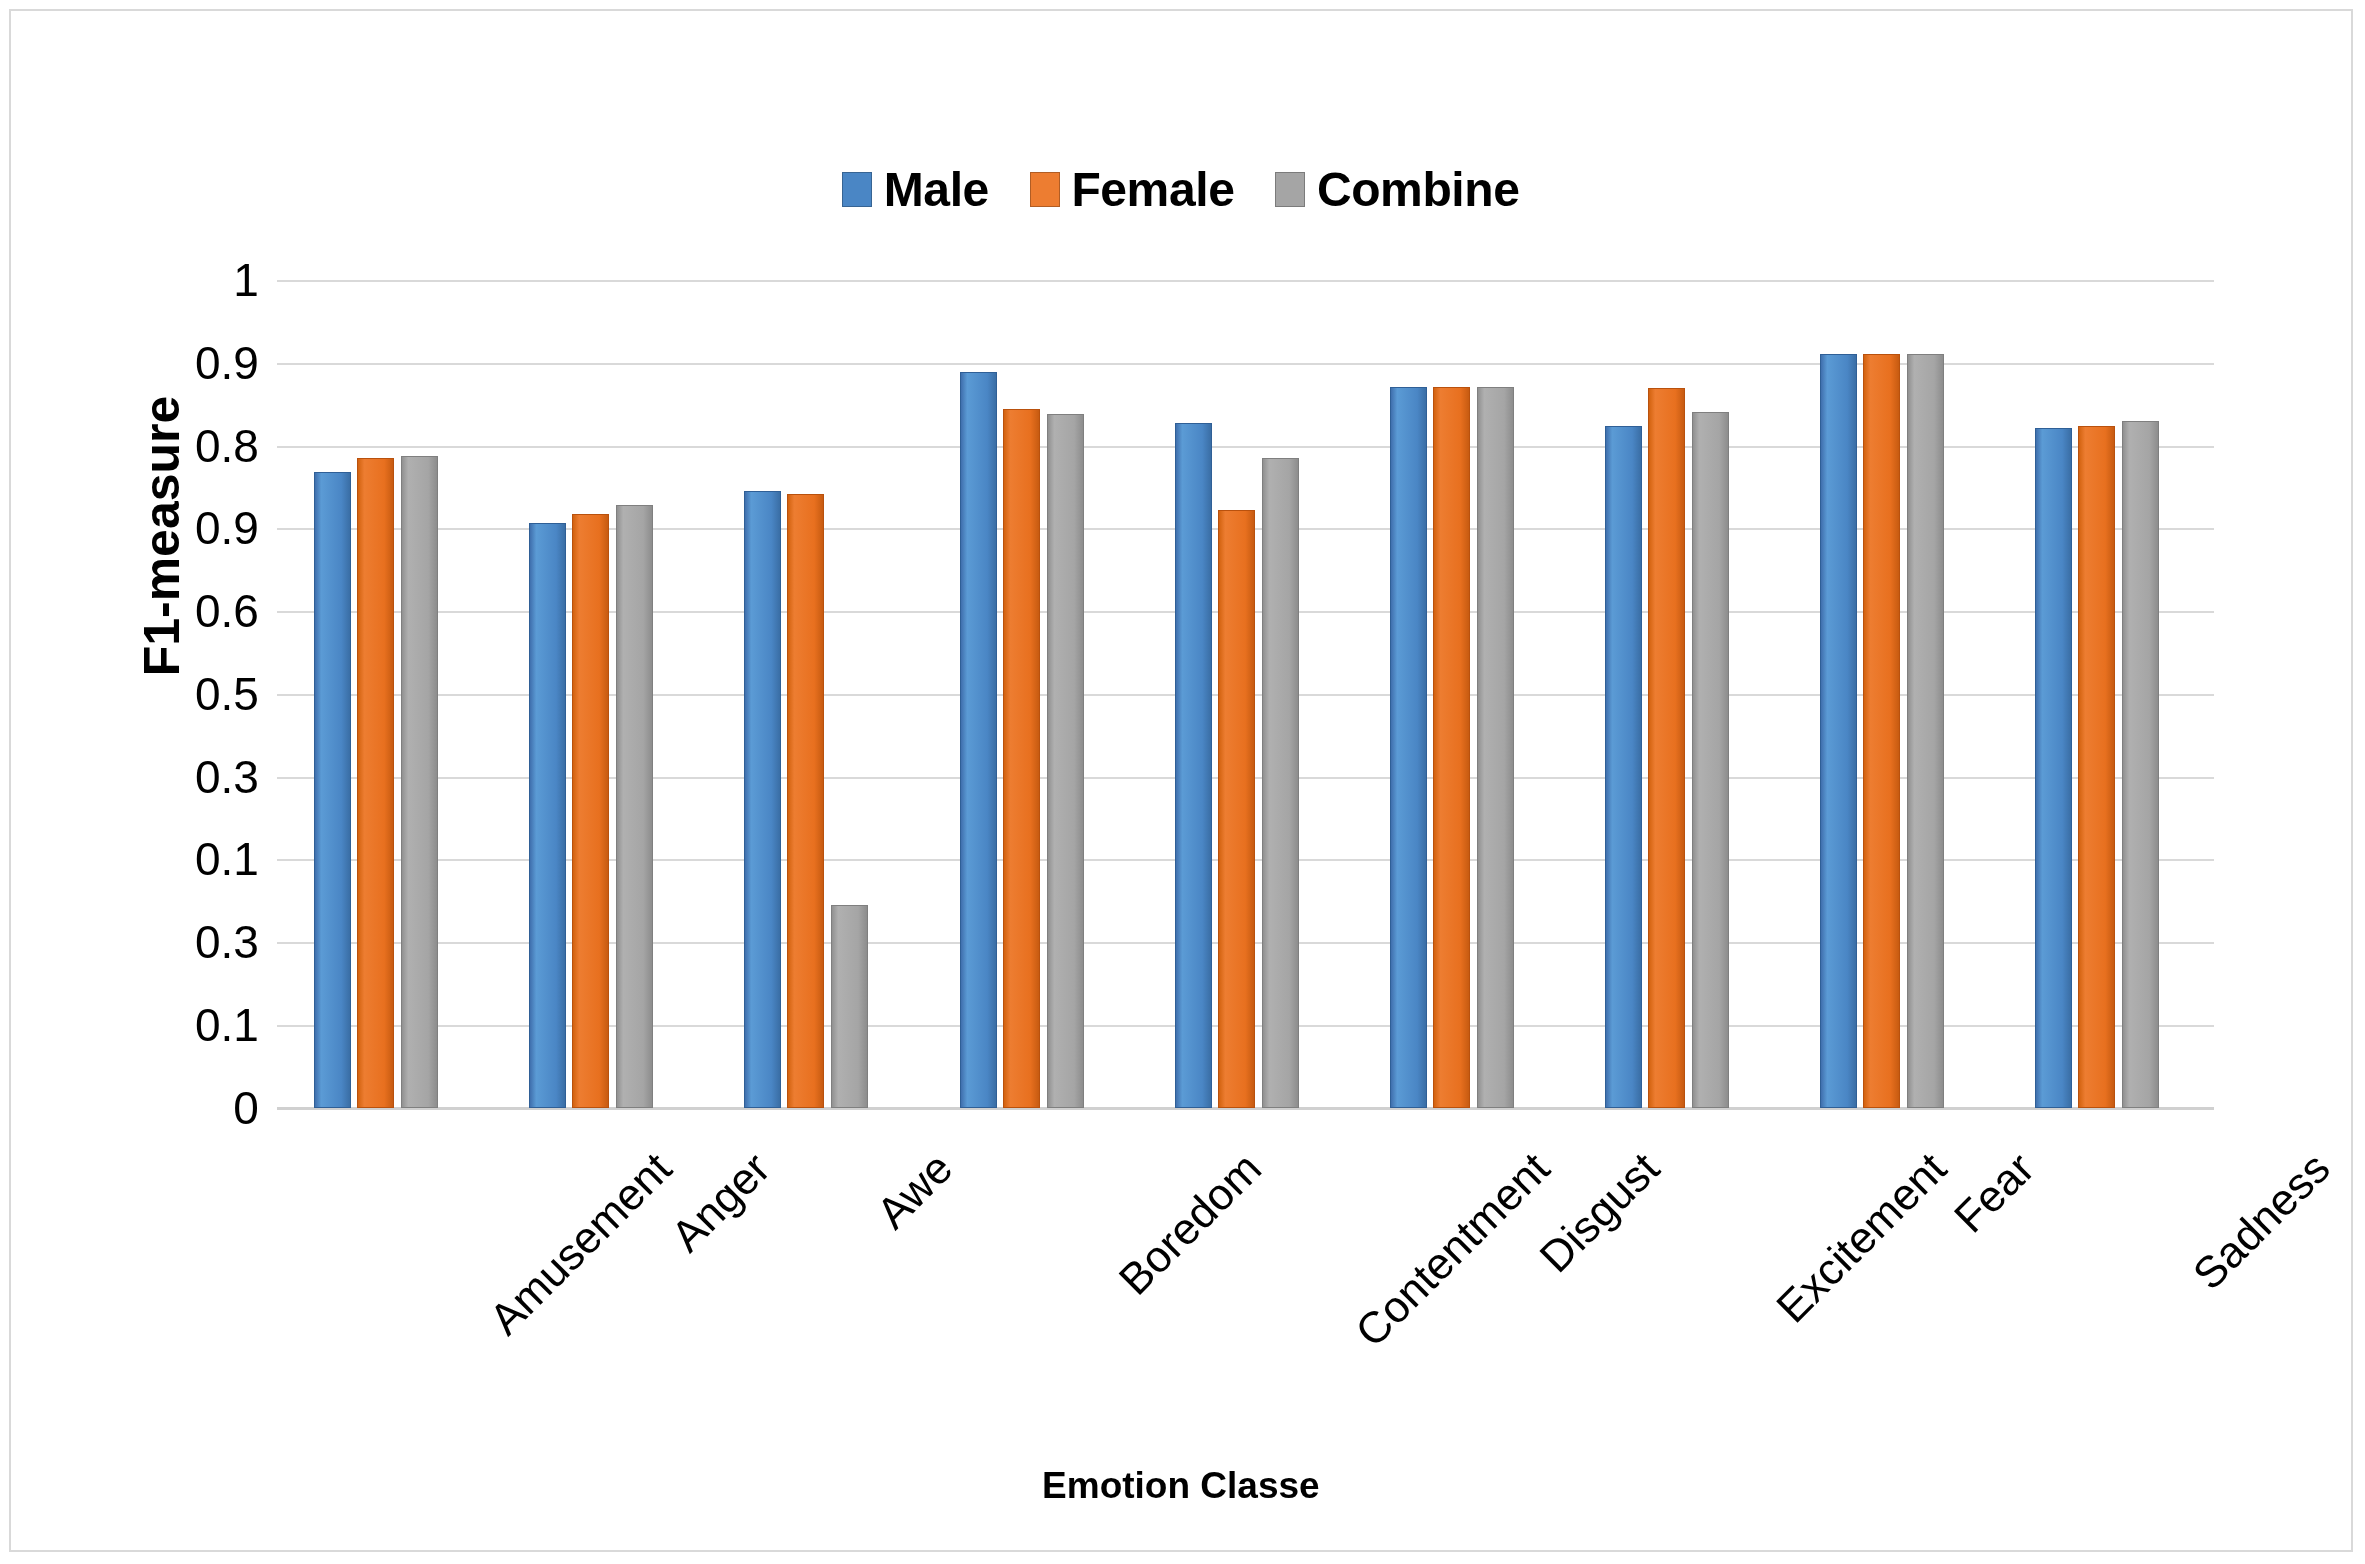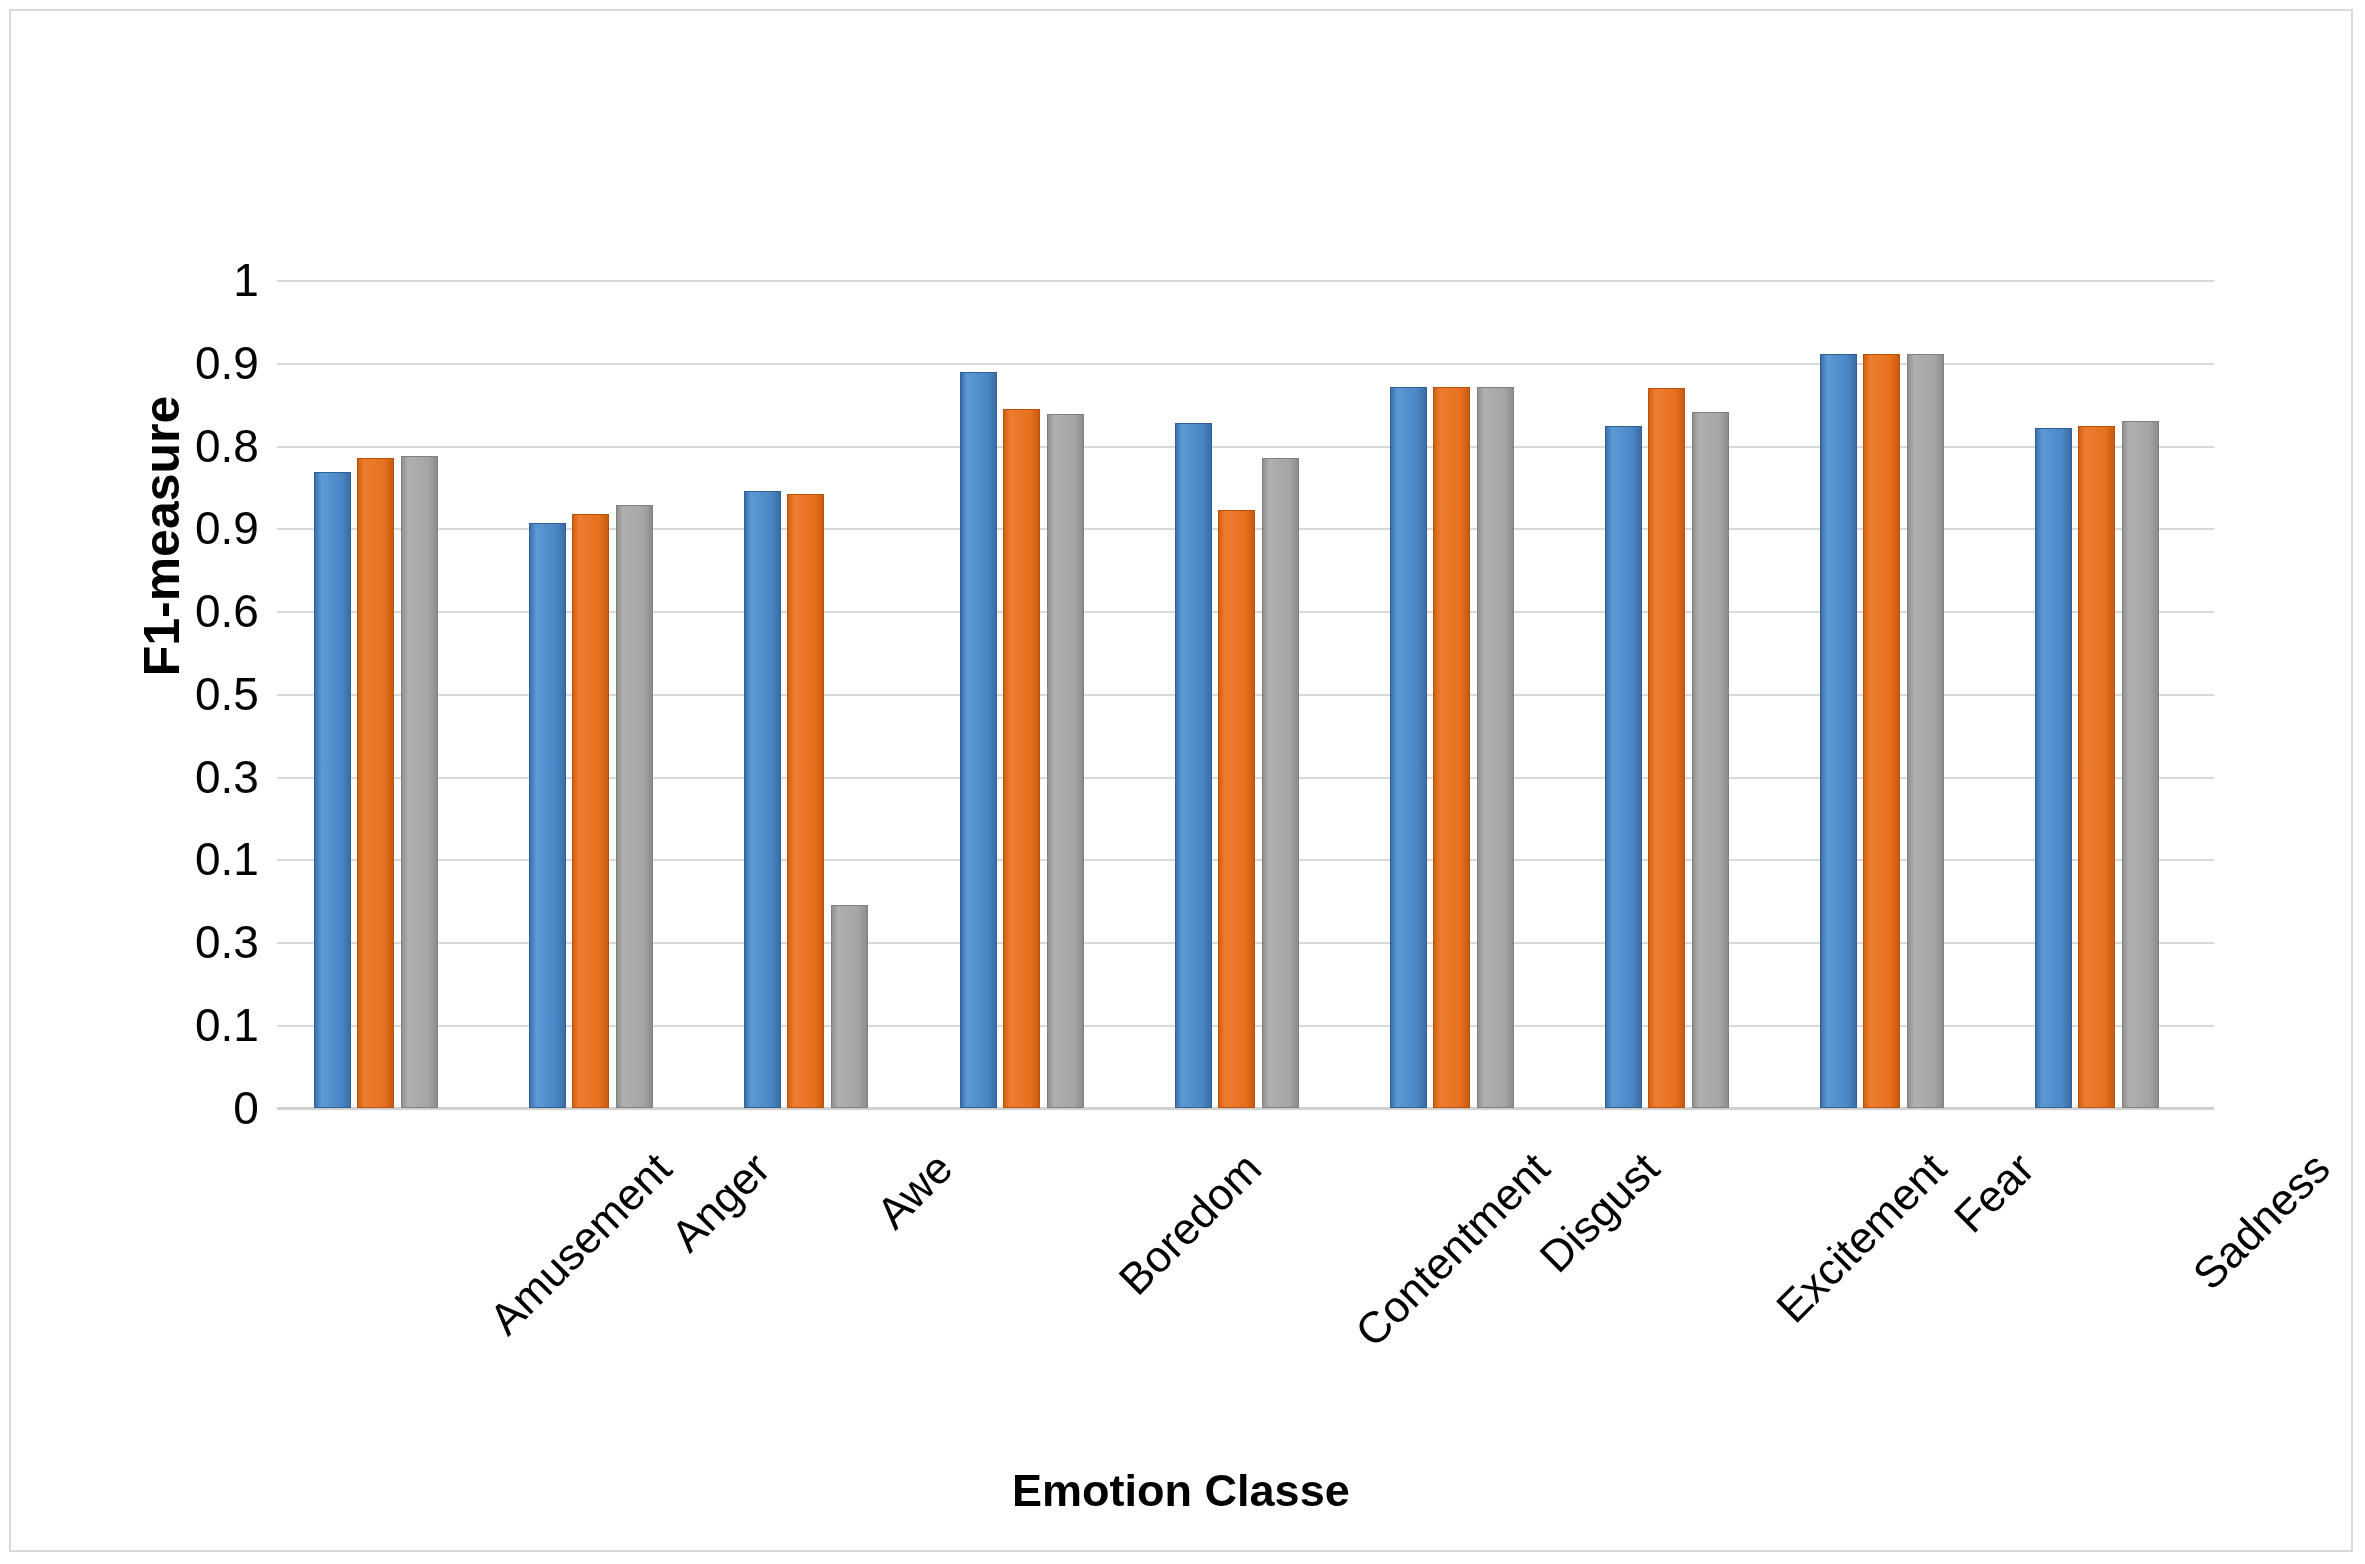--- a/index.html
+++ b/index.html
@@ -92,21 +92,21 @@
     transform-origin: center center;
     font-size: 50px;
     font-weight: bold;
     color: #000000;
   }
   #x-axis-title {
     position: absolute;
     left: 0; right: 0;
     top: 1454px;
     text-align: center;
-    font-size: 45px;
+    font-size: 37px;
     font-weight: bold;
     color: #000000;
   }
   
   .group {
     position: absolute;
     bottom: 0;
     height: 100%;
   }
   .bar {
@@ -143,20 +143,34 @@
     color: #000000;
     white-space: nowrap;
     text-align: right;
   }
 </style>
 </head>
 <body>
 
 <div id="frame">
 
+  <div id="legend">
+    <div class="legend-item">
+      <span class="legend-swatch" style="background:#4a86c5"></span>
+      <span class="legend-label">Male</span>
+    </div>
+    <div class="legend-item">
+      <span class="legend-swatch" style="background:#ed7d31"></span>
+      <span class="legend-label">Female</span>
+    </div>
+    <div class="legend-item">
+      <span class="legend-swatch" style="background:#a5a5a5"></span>
+      <span class="legend-label">Combine</span>
+    </div>
+  </div>
 
   <div id="y-axis-title">F1-measure</div>
 
   <div id="ytick-labels">
       <div class="ytick" style="top: 0px;">1</div>
       <div class="ytick" style="top: 83px;">0.9</div>
       <div class="ytick" style="top: 166px;">0.8</div>
       <div class="ytick" style="top: 248px;">0.9</div>
       <div class="ytick" style="top: 331px;">0.6</div>
       <div class="ytick" style="top: 414px;">0.5</div>

